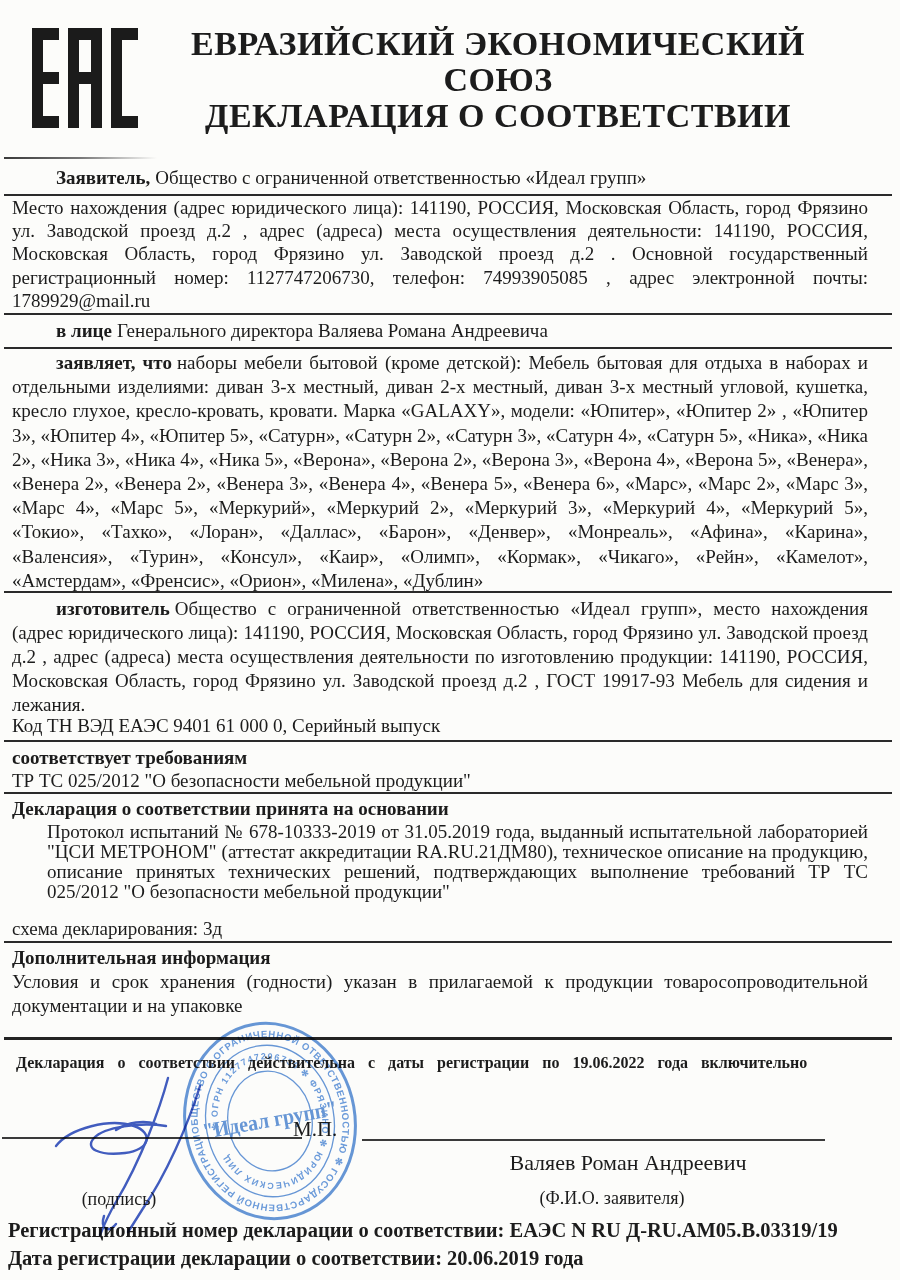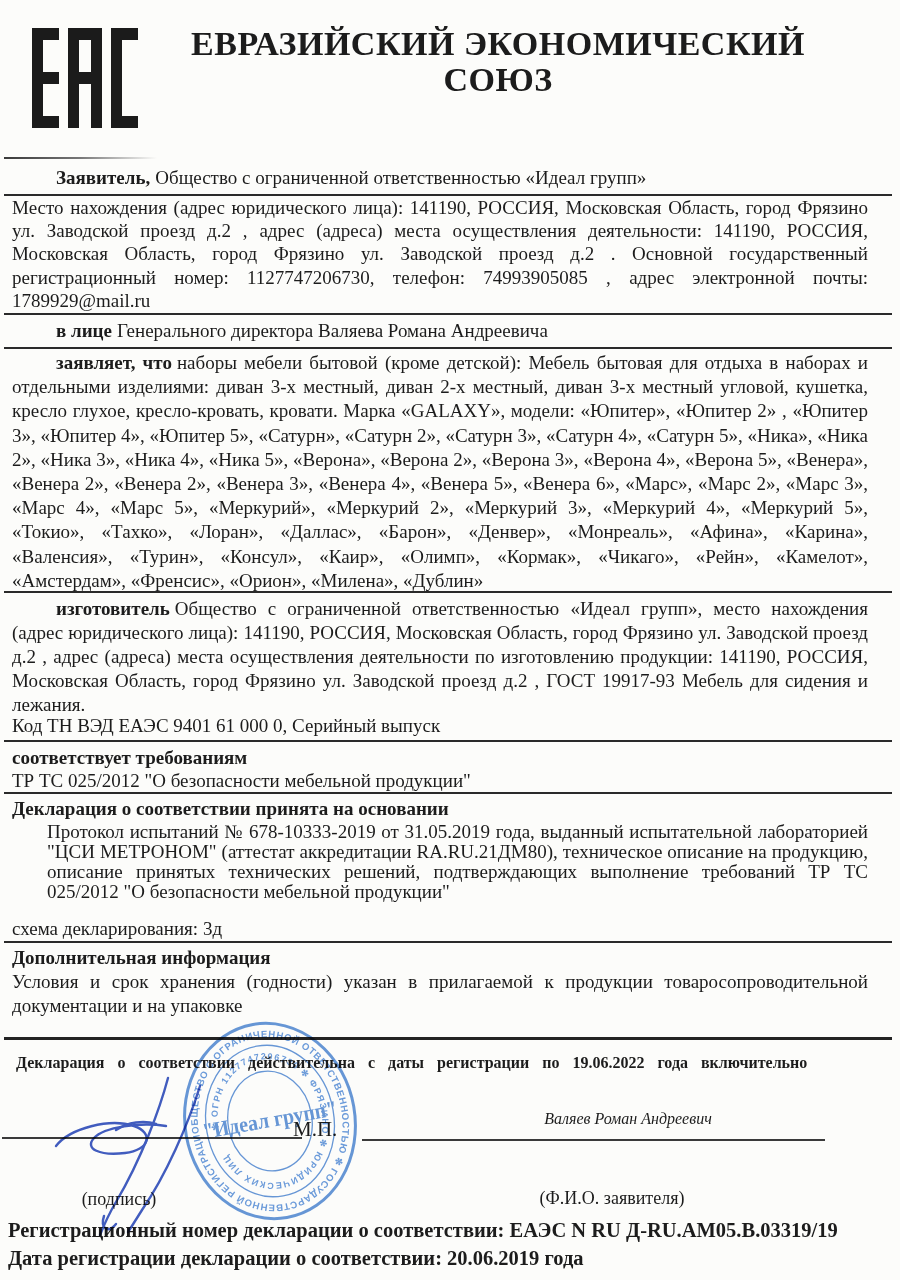--- a/index.html
+++ b/index.html
@@ -41,20 +41,21 @@
 
       <rect x="79" y="0" width="11" height="100"></rect>
       <rect x="79" y="0" width="27" height="12"></rect>
       <rect x="79" y="88" width="27" height="12"></rect>
     </g>
   </svg>
 </div>
 
 <div class="abs title-wrap">
   <p class="title">ЕВРАЗИЙСКИЙ ЭКОНОМИЧЕСКИЙ СОЮЗ</p>
+  <p class="title">ДЕКЛАРАЦИЯ О СООТВЕТСТВИИ</p>
 </div>
 
 <div class="rule fade" style="top:157px;"></div>
 <div class="rule" style="top:194px;"></div>
 <div class="rule" style="top:313px;"></div>
 <div class="rule" style="top:347px;"></div>
 <div class="rule" style="top:591px;"></div>
 <div class="rule" style="top:740px;"></div>
 <div class="rule" style="top:792px;"></div>
 <div class="rule" style="top:941px;"></div>
@@ -110,21 +111,21 @@
 
 <div class="abs" style="left:8px;top:1042px;width:862px;">
   <p class="validity">Декларация о соответствии действительна с даты регистрации по 19.06.2022 года включительно</p>
 </div>
 
 <div class="sig-line" style="left:2px;top:1137px;width:300px;"></div>
 <div class="sig-line" style="left:362px;top:1139px;width:463px;"></div>
 
 <div class="abs caption center-text" style="left:39px;top:1145px;width:160px;">(подпись)</div>
 <div class="abs" style="left:293px;top:1117px;font-size:21px;">М.П.</div>
-<div class="abs center-text" style="left:478px;top:1110px;width:300px;font-size:16px;font-style:italic;">Валяев Роман Андреевич</div>
+<div class="abs center-text" style="left:478px;top:1150px;width:300px;font-size:22px;">Валяев Роман Андреевич</div>
 <div class="abs caption center-text" style="left:472px;top:1144px;width:280px;">(Ф.И.О. заявителя)</div>
 
 <div class="abs stamp-svg" style="left:178px;top:1016px;width:184px;height:210px;z-index:5;">
   <svg width="184" height="210" viewBox="0 0 184 210">
     <g transform="rotate(-10 92 105)" fill="none" stroke="#4a84d3">
       <ellipse cx="92" cy="105" rx="85" ry="98" stroke-width="3"></ellipse>
       <ellipse cx="92" cy="105" rx="64" ry="76" stroke-width="1.3"></ellipse>
       <ellipse cx="92" cy="105" rx="42" ry="50" stroke-width="1.3"></ellipse>
     </g>
     <g transform="rotate(-10 92 105)">

